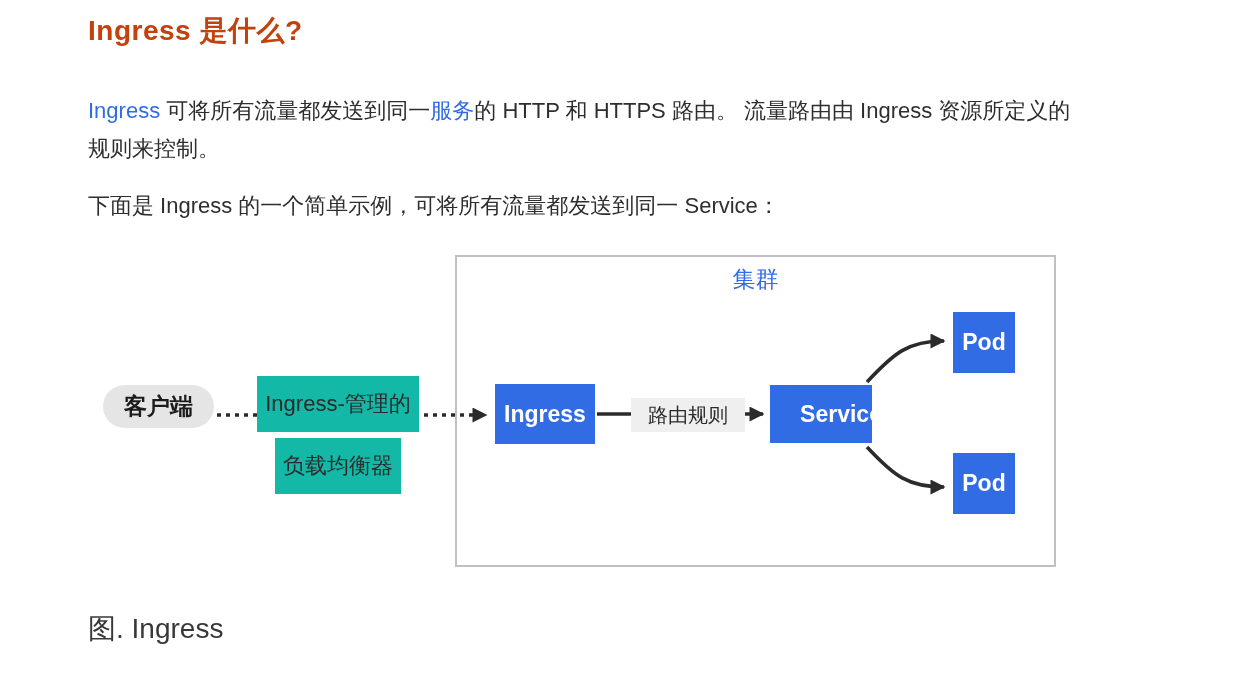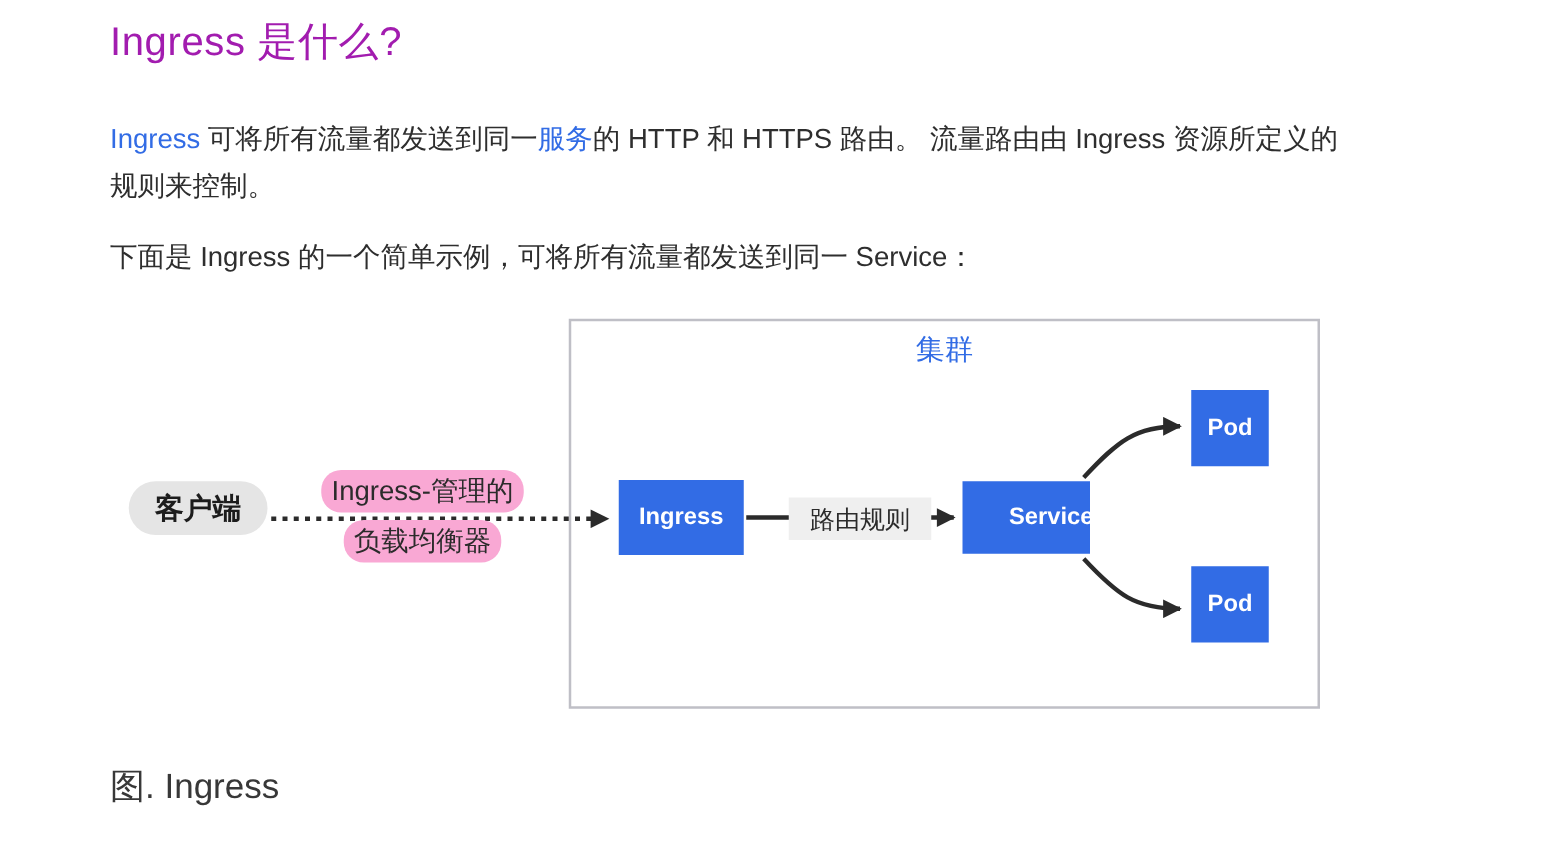--- a/index.html
+++ b/index.html
@@ -2,21 +2,21 @@
 <html><head>
 <meta charset="utf-8">
 <style>
   * { margin:0; padding:0; box-sizing:border-box; }
   html,body { width:1252px; height:674px; background:#ffffff; overflow:hidden; }
   body { font-family:"Liberation Sans","DejaVu Sans",sans-serif; color:#2e2e2e; }
   .page { position:relative; width:1252px; height:674px; background:#ffffff; }
 
   .title {
     position:absolute; left:88px; top:12px;
-    font-size:32px; font-weight:400; color:#a21caf; letter-spacing:0.5px;
+    font-size:28px; font-weight:700; color:#c2410c; letter-spacing:0.5px;
   }
   .intro {
     position:absolute; left:88px; top:92px; width:985px;
     font-size:22px; line-height:38px; color:#2e2e2e;
   }
   .intro a { color:#326ce5; text-decoration:none; cursor:pointer; }
   .example {
     position:absolute; left:88px; top:190px; width:1000px;
     font-size:22px; line-height:32px; color:#2e2e2e;
   }
@@ -44,26 +44,26 @@
     background:#e5e5e5; border-radius:29px;
     display:flex; align-items:center; justify-content:center;
     font-size:23px; font-weight:700; color:#1c1c1c;
   }
 
   .lb-label {
     position:absolute; left:244px; top:376px; width:188px;
     display:flex; flex-direction:column; align-items:center; gap:6px;
     font-size:22px; color:#2b2b2b; text-align:center;
   }
-  .lb-label span { background:#f9a8d4; padding:2px 8px; line-height:30px; display:inline-block;border-radius:16px; }
+  .lb-label span { background:#14b8a6; padding:13px 8px; line-height:30px; display:inline-block; }
 
   .node {
     position:absolute; background:#326ce5; color:#ffffff;
     display:flex; align-items:center; justify-content:center;
-    font-size:19px; font-weight:600;
+    font-size:23px; font-weight:600;
   }
   .ingress-node { left:495px; top:384px; width:100px; height:60px; }
   .service-node { left:770px; top:385px; width:102px; height:58px;padding-left:40px; }
   .pod-top      { left:953px; top:312px; width:62px;  height:61px; }
   .pod-bottom   { left:953px; top:453px; width:62px;  height:61px; }
 
   .edge-label {
     position:absolute; left:631px; top:398px; width:114px; height:34px;
     background:#efefef; display:flex; align-items:center; justify-content:center;
     font-size:20px; color:#2b2b2b;

